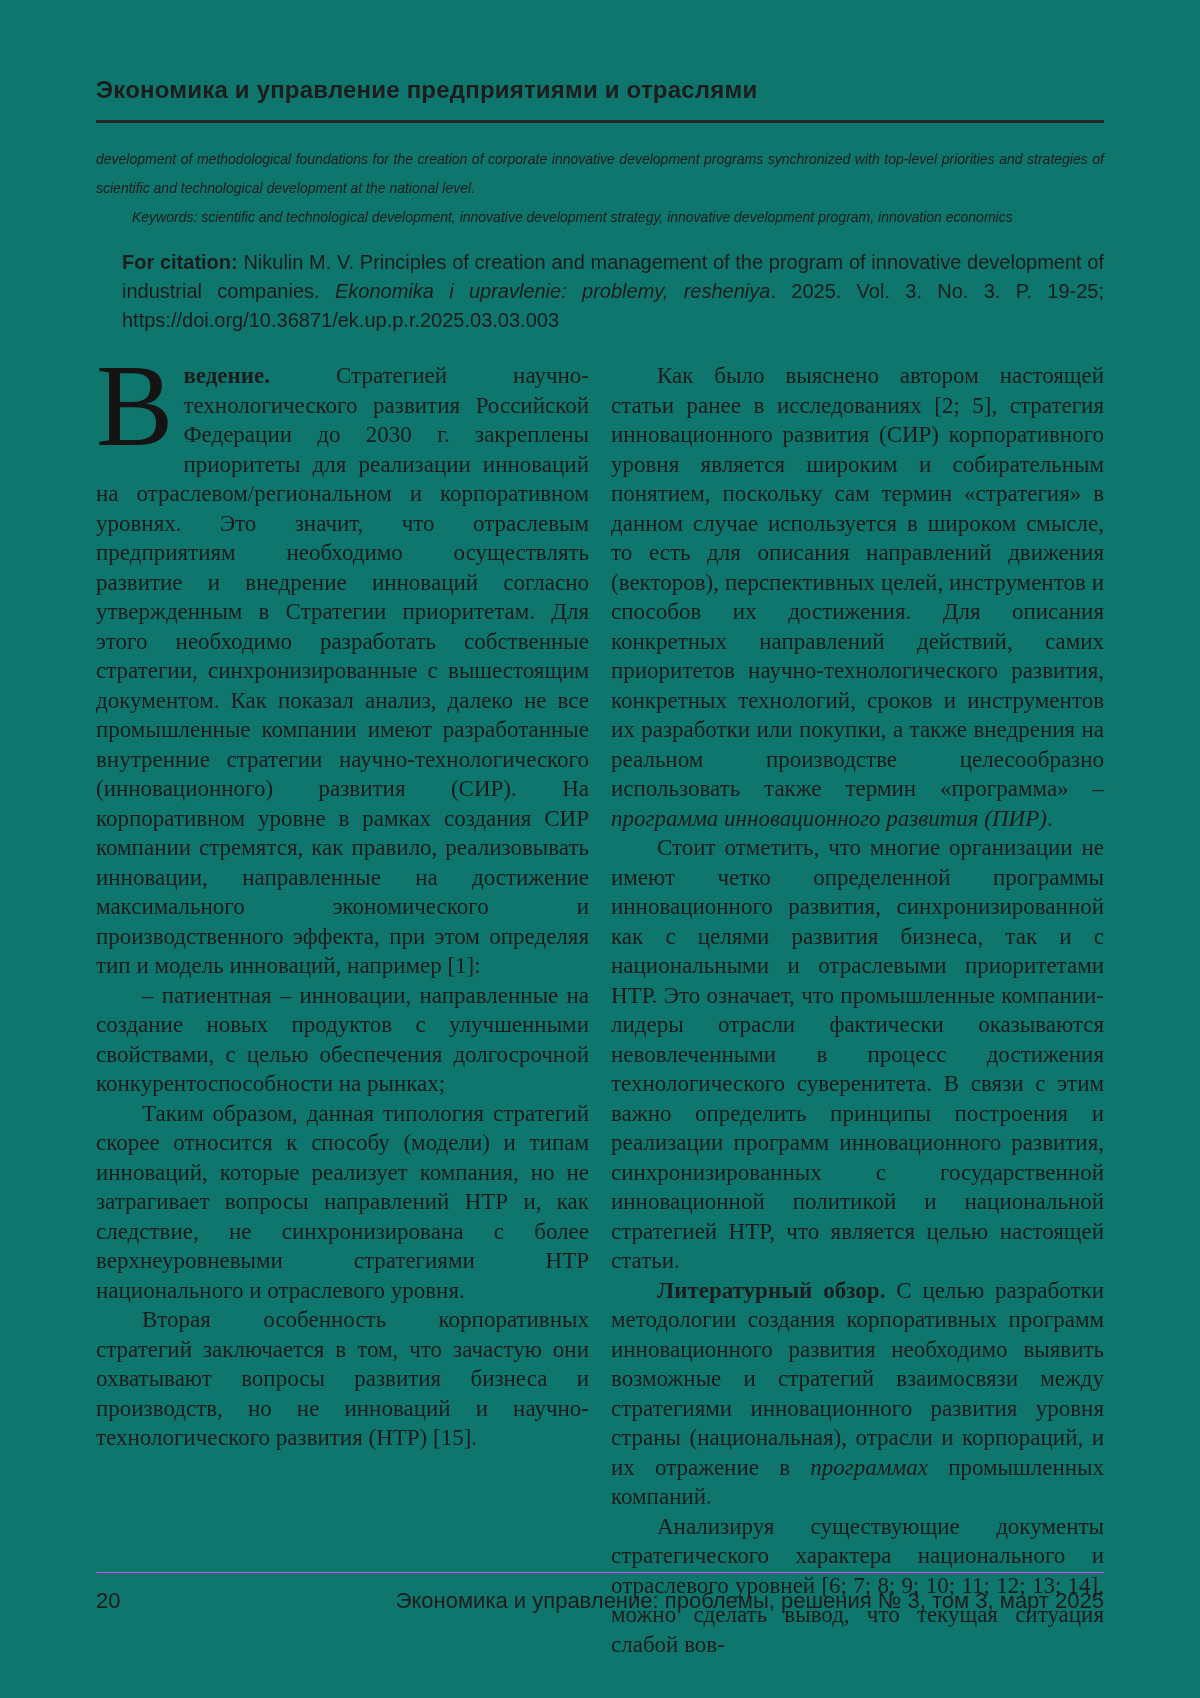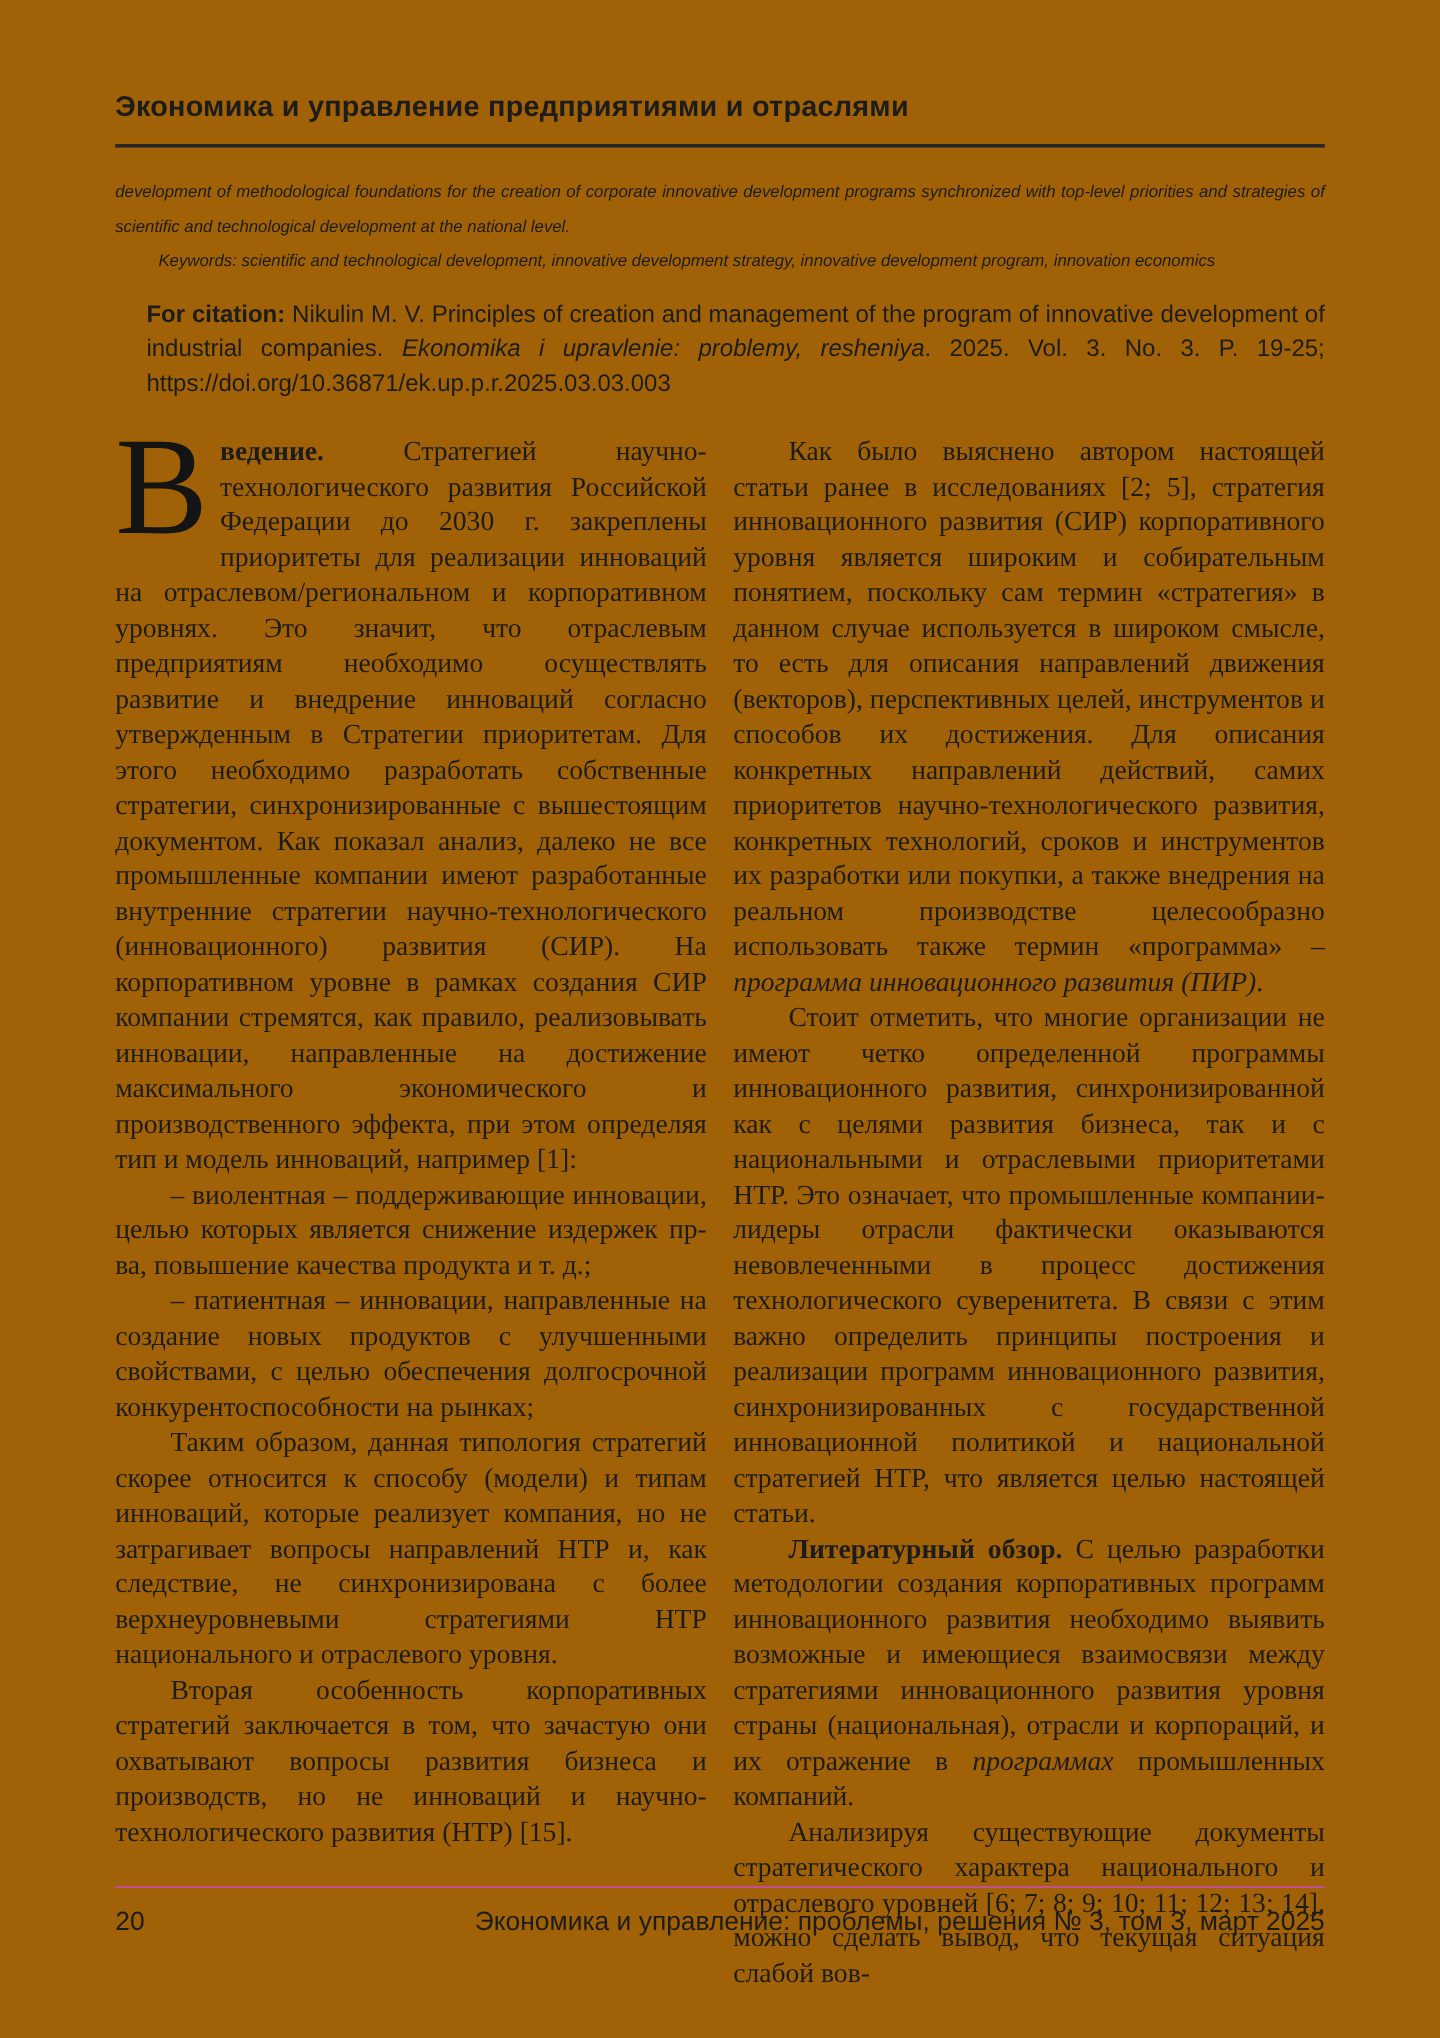--- a/index.html
+++ b/index.html
@@ -1,20 +1,20 @@
 <!DOCTYPE html>
 <html lang="ru"><head>
 <meta charset="utf-8">
 <style>
   html, body { margin: 0; padding: 0; background: #ffffff; }
   .page {
     position: relative;
     width: 1200px;
     height: 1698px;
-    background: #a16207;
+    background: #0f766e;
     color: #1c1c1c;
     box-sizing: border-box;
     padding: 76px 96px 0 96px;
     font-family: "Liberation Serif", serif;
     overflow: hidden;
   }
   .section-header {
     font-family: "Liberation Sans", sans-serif;
     font-weight: bold;
     font-size: 24px;
@@ -97,30 +97,29 @@
   </div>
 
   <div class="citation">
     <span class="cit-label">For citation:</span><span> Nikulin M. V. Principles of creation and management of the program of innovative development of industrial companies. </span><span class="cit-journal">Ekonomika i upravlenie: problemy, resheniya</span><span>. 2025. Vol. 3. No. 3. P. 19-25; https://doi.org/10.36871/ek.up.p.r.2025.03.03.003</span>
   </div>
 
   <div class="columns">
 
     <div class="col">
       <p class="no-indent"><span class="dropcap">В</span><span class="b">ведение.</span><span> Стратегией научно-технологического развития Российской Федерации до 2030 г. закреплены приоритеты для реализации инноваций на отраслевом/региональном и корпоративном уровнях. Это значит, что отраслевым предприятиям необходимо осуществлять развитие и внедрение инноваций согласно утвержденным в Стратегии приоритетам. Для этого необходимо разработать собственные стратегии, синхронизированные с вышестоящим документом. Как показал анализ, далеко не все промышленные компании имеют разработанные внутренние стратегии научно-технологического (инновационного) развития (СИР). На корпоративном уровне в рамках создания СИР компании стремятся, как правило, реализовывать инновации, направленные на достижение максимального экономического и производственного эффекта, при этом определяя тип и модель инноваций, например [1]:</span></p>
-      <p>– виолентная – поддерживающие инновации, целью которых является снижение издержек пр-ва, повышение качества продукта и т. д.;</p>
       <p>– патиентная – инновации, направленные на создание новых продуктов с улучшенными свойствами, с целью обеспечения долгосрочной конкурентоспособности на рынках;</p>
       <p>Таким образом, данная типология стратегий скорее относится к способу (модели) и типам инноваций, которые реализует компания, но не затрагивает вопросы направлений НТР и, как следствие, не синхронизирована с более верхнеуровневыми стратегиями НТР национального и отраслевого уровня.</p>
       <p>Вторая особенность корпоративных стратегий заключается в том, что зачастую они охватывают вопросы развития бизнеса и производств, но не инноваций и научно-технологического развития (НТР) [15].</p>
     </div>
 
     <div class="col">
       <p><span>Как было выяснено автором настоящей статьи ранее в исследованиях [2; 5], стратегия инновационного развития (СИР) корпоративного уровня является широким и собирательным понятием, поскольку сам термин «стратегия» в данном случае используется в широком смысле, то есть для описания направлений движения (векторов), перспективных целей, инструментов и способов их достижения. Для описания конкретных направлений действий, самих приоритетов научно-технологического развития, конкретных технологий, сроков и инструментов их разработки или покупки, а также внедрения на реальном производстве целесообразно использовать также термин «программа» – </span><span class="i">программа инновационного развития (ПИР)</span><span>.</span></p>
       <p>Стоит отметить, что многие организации не имеют четко определенной программы инновационного развития, синхронизированной как с целями развития бизнеса, так и с национальными и отраслевыми приоритетами НТР. Это означает, что промышленные компании-лидеры отрасли фактически оказываются невовлеченными в процесс достижения технологического суверенитета. В связи с этим важно определить принципы построения и реализации программ инновационного развития, синхронизированных с государственной инновационной политикой и национальной стратегией НТР, что является целью настоящей статьи.</p>
-      <p><span class="b">Литературный обзор.</span><span> С целью разработки методологии создания корпоративных программ инновационного развития необходимо выявить возможные и имеющиеся взаимосвязи между стратегиями инновационного развития уровня страны (национальная), отрасли и корпораций, и их отражение в </span><span class="i">программах</span><span> промышленных компаний.</span></p>
+      <p><span class="b">Литературный обзор.</span><span> С целью разработки методологии создания корпоративных программ инновационного развития необходимо выявить возможные и стратегий взаимосвязи между стратегиями инновационного развития уровня страны (национальная), отрасли и корпораций, и их отражение в </span><span class="i">программах</span><span> промышленных компаний.</span></p>
       <p>Анализируя существующие документы стратегического характера национального и отраслевого уровней [6; 7; 8; 9; 10; 11; 12; 13; 14], можно сделать вывод, что текущая ситуация слабой вов-</p>
     </div>
 
   </div>
 
   <div class="footer">
     <span>20</span>
     <span>Экономика и управление: проблемы, решения № 3, том 3, март 2025</span>
   </div>
 

